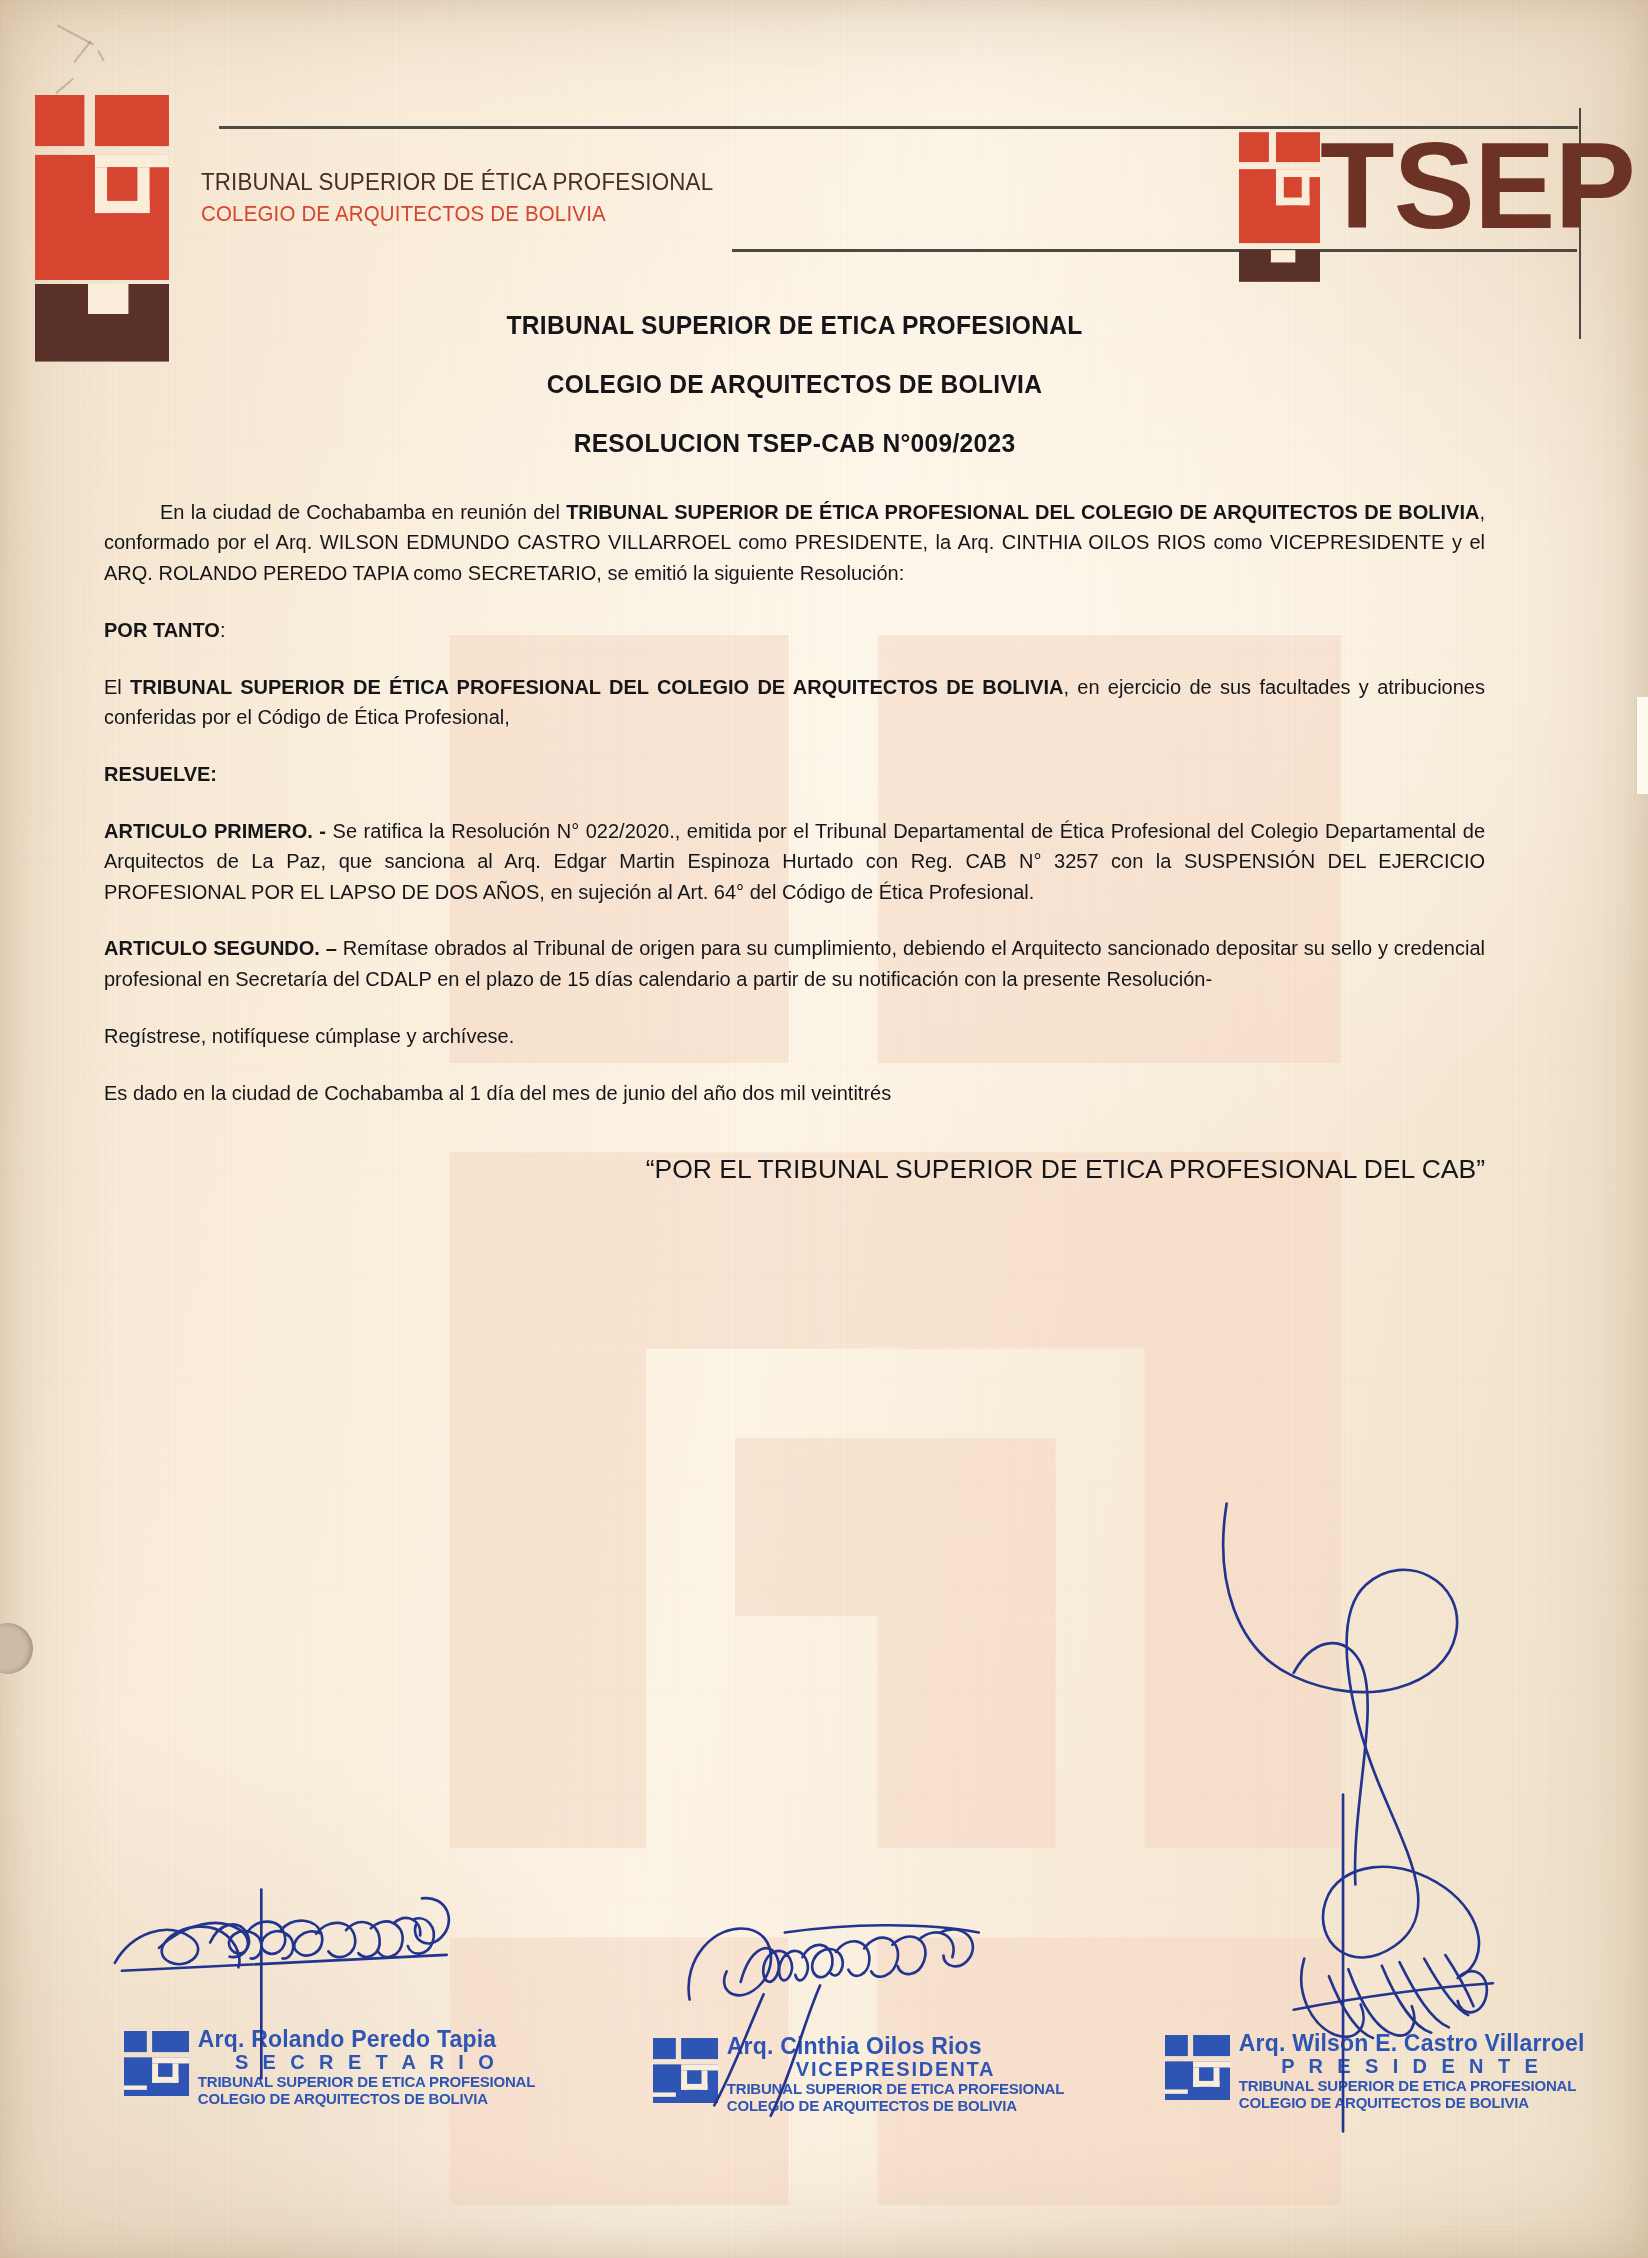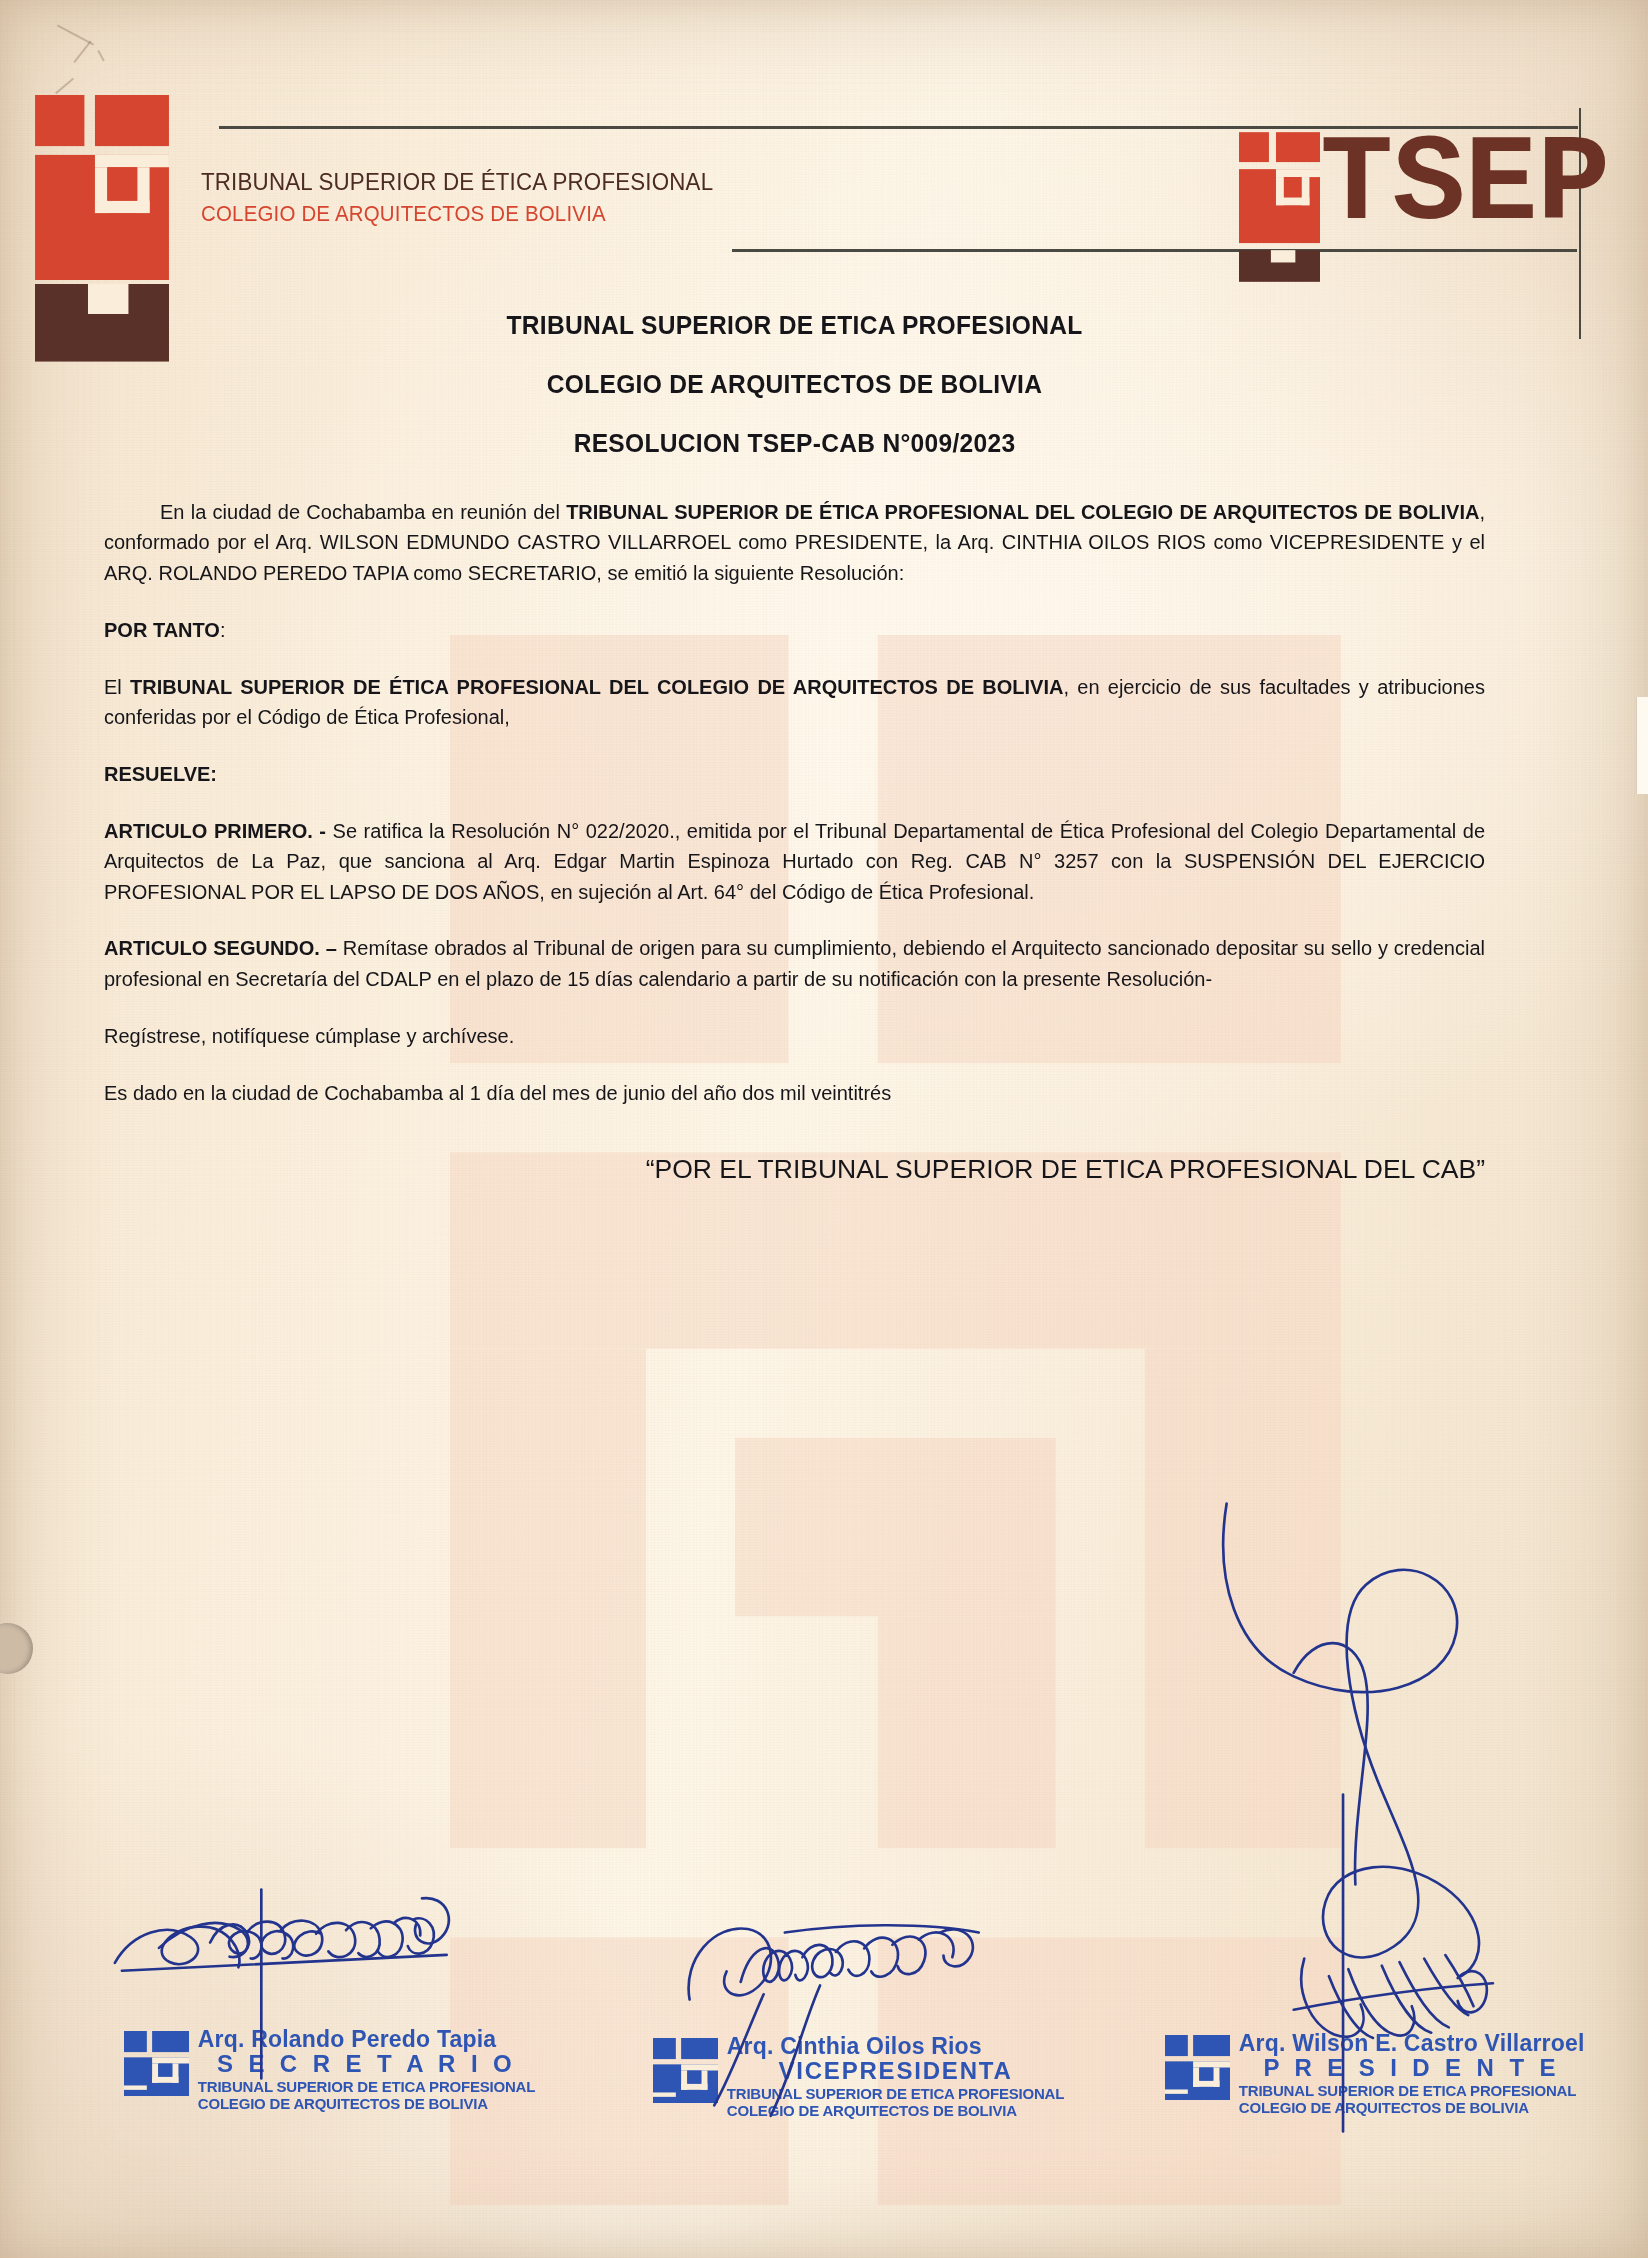--- a/index.html
+++ b/index.html
@@ -71,21 +71,21 @@
     font-size:22px;font-weight:400;letter-spacing:0.2px;color:#d6452f;
     transform:scaleX(.93);transform-origin:left center;white-space:nowrap;margin-top:5.3px;
   }
   .rule-top{position:absolute;left:219px;top:126px;width:1359px;height:2.6px;background:#4a4a42;}
   .rule-bot{position:absolute;left:732px;top:249px;width:845px;height:2.6px;background:#4a4a42;}
   .rule-vert{position:absolute;left:1579px;top:108px;width:1.8px;height:231px;background:#4a4a42;}
   .mark-right{position:absolute;left:1239px;top:132px;width:81px;height:150px;}
   .mark-right svg{width:100%;height:100%;display:block;}
   .tsep-word{
     position:absolute;left:1320px;top:125px;
-    font-family:Liberation Mono, monospace;font-weight:700;font-size:122px;
+    font-family:Liberation Sans, sans-serif;font-weight:700;font-size:122px;
     color:#6d3226;letter-spacing:-0.9px;line-height:1;
   }
 
   
   .doc{
     position:absolute;left:104px;top:311px;width:1381px;z-index:6;
     color:#16161a;
   }
   .ttl{
     text-align:center;font-weight:700;font-size:25.6px;letter-spacing:0.3px;
@@ -108,21 +108,21 @@
     padding-left:71px;
   }
 
   
   .sign-zone{position:absolute;left:0;top:1835px;width:1649px;height:353px;z-index:7;padding-left:8px;}
   .stamp{position:absolute;display:flex;align-items:flex-start;gap:8.8px;}
   .stamp .glyph{width:65px;height:65px;flex:0 0 65px;margin-top:3.5px;}
   .stamp .glyph svg{width:100%;height:100%;display:block;}
   .stamp .lines{color:#2e55b4;font-family:"Liberation Sans",sans-serif;white-space:nowrap;}
   .s-name{font-size:23px;font-weight:700;letter-spacing:0.2px;line-height:1.06;}
-  .s-role{font-size:24px;font-weight:700;letter-spacing:4.4px;text-align:center;line-height:1.1;}
+  .s-role{font-size:20px;font-weight:700;letter-spacing:4.4px;text-align:center;line-height:1.1;}
   .s-role.sp2{letter-spacing:1.8px;}
   .s-org1{font-size:15px;font-weight:700;letter-spacing:-0.2px;line-height:1.14;}
   .s-org2{font-size:15px;font-weight:700;letter-spacing:-0.2px;line-height:1.14;}
 
   .stamp.left{left:124px;top:192px;}
   .stamp.mid{left:653px;top:199px;}
   .stamp.right{left:1165px;top:196px;}
 
   .sigink{position:absolute;z-index:8;pointer-events:none;}
   .sigink svg{display:block;overflow:visible;}

